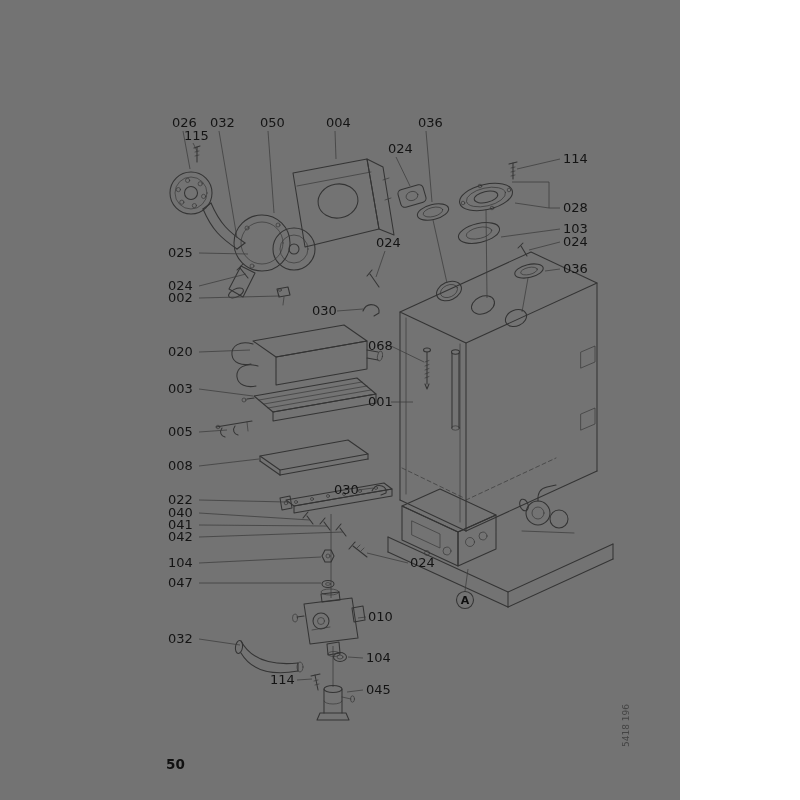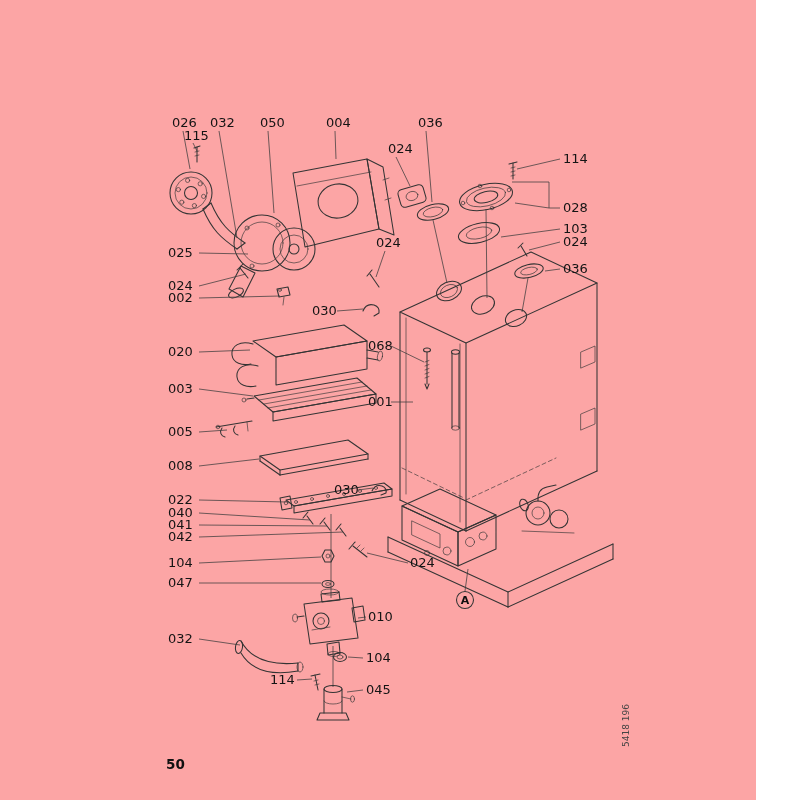--- a/index.html
+++ b/index.html
@@ -1,16 +1,16 @@
 <!DOCTYPE html>
 <html><head>
 <meta charset="utf-8">
 <style>
   html,body{margin:0;padding:0;background:#ffffff;width:800px;height:800px;overflow:hidden}
-  .page{width:756px;height:800px;background:#fca5a5;position:relative;font-family:"DejaVu Sans",sans-serif}
+  .page{width:680px;height:800px;background:#737373;position:relative;font-family:"DejaVu Sans",sans-serif}
   svg{display:block}
   .ln{fill:none;stroke:#343434;stroke-width:1.05;stroke-linejoin:round;stroke-linecap:round}
   .thin{stroke-width:0.65}
   .lead{fill:none;stroke:#3c3c3c;stroke-width:0.75}
   .dash{stroke-dasharray:4 3;stroke-width:0.65}
   .callout{font-size:13px;fill:#141414;font-family:"DejaVu Sans",sans-serif}
   .pagenum{font-size:13.5px;font-weight:bold;fill:#101010;font-family:"DejaVu Sans",sans-serif}
   .doccode{font-size:9px;fill:#444;font-family:"DejaVu Sans",sans-serif}
   .amark{font-size:11px;font-weight:bold;text-anchor:middle;fill:#101010;font-family:"DejaVu Sans",sans-serif}
 </style>

